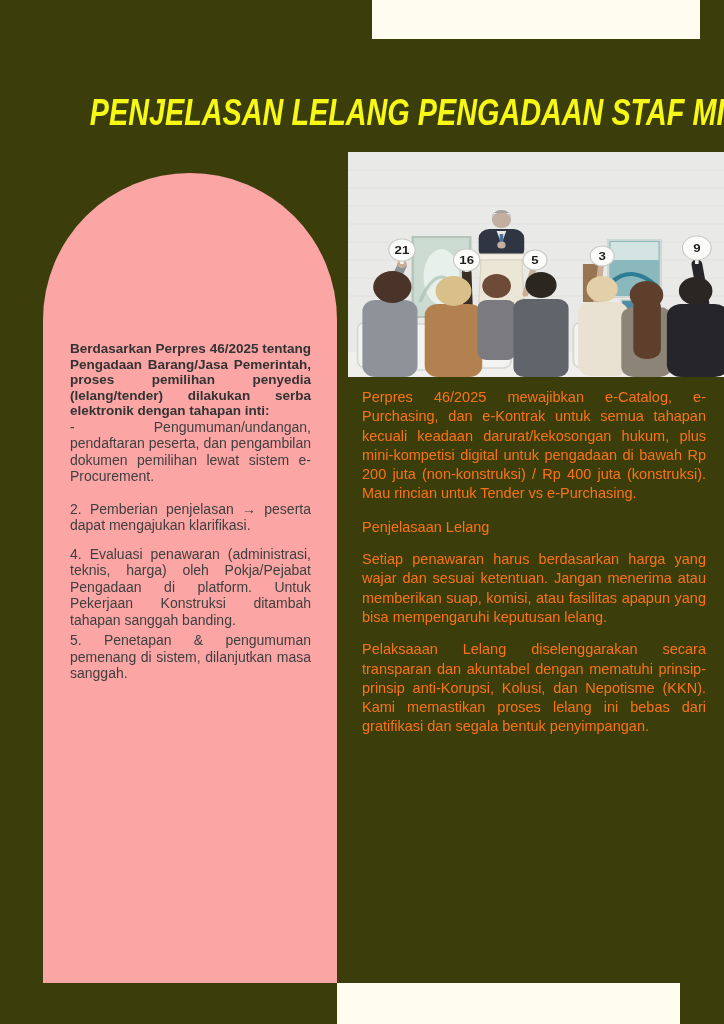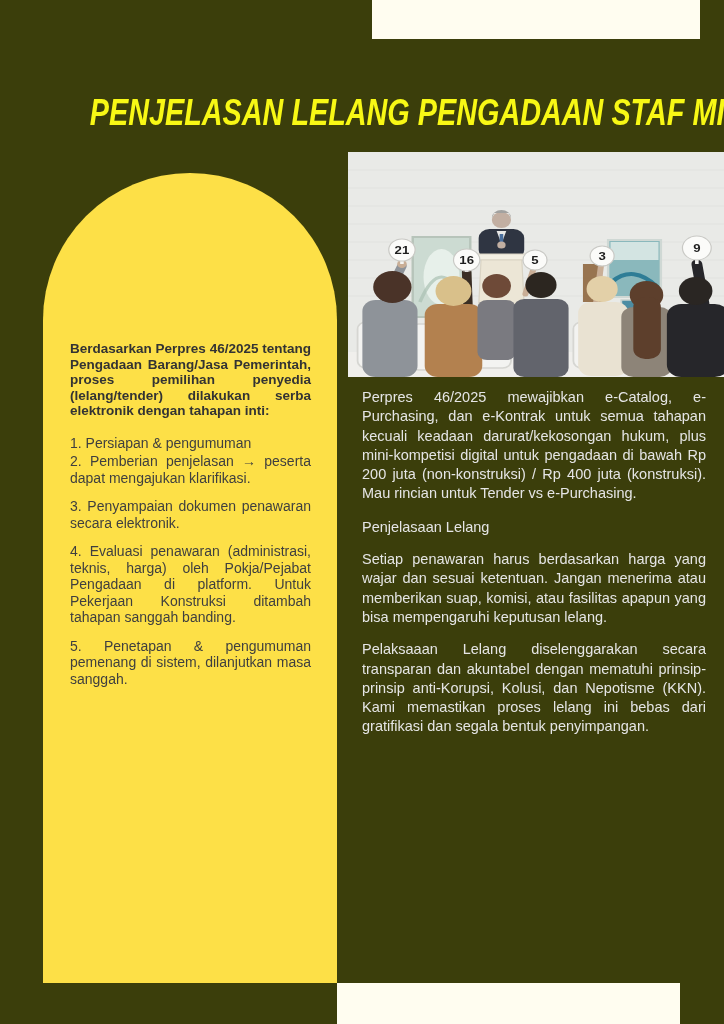--- a/index.html
+++ b/index.html
@@ -26,39 +26,39 @@
     color: #f8f815; letter-spacing: 0px;
     transform: scaleX(0.80); transform-origin: center;
   }
   .photo {
     position: absolute; left: 348px; top: 152px; width: 386px; height: 225px;
     background: #22c55e;
   }
   .photo svg { display: block; width: 100%; height: 100%; }
   .arch {
     position: absolute; left: 43px; top: 173px; width: 294px; height: 810px;
-    background: #fde047;
+    background: #fca5a5;
     border-radius: 147px 147px 0 0;
     padding: 168px 26px 0 27px;
     color: #3d3d3d;
   }
   .arch .intro {
     font-weight: bold; font-size: 13.5px; line-height: 15.5px;
     text-align: justify; color: #333333;
   }
   .arch p.step {
     font-size: 14px; line-height: 16.5px; text-align: justify; color: #3f3f3f;
   }
   .arch p.m16 { margin-top: 16px; }
   .arch p.m12 { margin-top: 12px; }
-  .arch p.m4  { margin-top: 12px; }
-  .arch p.m2  { margin-top: 2px; }
+  .arch p.m4  { margin-top: 4px; }
+  .arch p.m2  { margin-top: 16px; }
   .right-col {
     position: absolute; left: 362px; top: 388px; width: 344px;
-    color: #e5e5e5;
+    color: #f97316;
   }
   .right-col p {
     font-size: 14.5px; line-height: 19.3px; text-align: justify;
   }
   .right-col .heading {
     margin-top: 14px; text-align: left;
   }
   .right-col .para { margin-top: 13px; }
   .paddle-num {
     font-family: "Liberation Sans", sans-serif; font-size: 11px; font-weight: bold;
@@ -185,23 +185,22 @@
           <line x1="291" y1="112" x2="291" y2="108" stroke="#f5f5f3" stroke-width="3"></line>
           <circle cx="291" cy="96" r="12" fill="#fbfbf9" stroke="#c9c9c5" stroke-width="1"></circle>
           <text class="paddle-num" x="291" y="100">9</text>
         </g>
       </g>
     </svg>
   </div>
 
   <div class="arch">
     <p class="intro">Berdasarkan Perpres 46/2025 tentang Pengadaan Barang/Jasa Pemerintah, proses pemilihan penyedia (lelang/tender) dilakukan serba elektronik dengan tahapan inti:</p>
-    <p class="step m16">1. Persiapan &amp; pengumuman</p>
+    <p class="step">- Pengumuman/undangan, pendaftaran peserta, dan pengambilan dokumen pemilihan lewat sistem e-Procurement.</p>
     <p class="step m2">2. Pemberian penjelasan → peserta dapat mengajukan klarifikasi.</p>
-    <p class="step m12">3. Penyampaian dokumen penawaran secara elektronik.</p>
     <p class="step m12">4. Evaluasi penawaran (administrasi, teknis, harga) oleh Pokja/Pejabat Pengadaan di platform. Untuk Pekerjaan Konstruksi ditambah tahapan sanggah banding.</p>
     <p class="step m4">5. Penetapan &amp; pengumuman pemenang di sistem, dilanjutkan masa sanggah.</p>
   </div>
 
   <div class="right-col">
     <p>Perpres 46/2025 mewajibkan e-Catalog, e-Purchasing, dan e-Kontrak untuk semua tahapan kecuali keadaan darurat/kekosongan hukum, plus mini-kompetisi digital untuk pengadaan di bawah Rp 200 juta (non-konstruksi) / Rp 400 juta (konstruksi). Mau rincian untuk Tender vs e-Purchasing.</p>
     <p class="heading">Penjelasaan Lelang</p>
     <p class="para">Setiap penawaran harus berdasarkan harga yang wajar dan sesuai ketentuan. Jangan menerima atau memberikan suap, komisi, atau fasilitas apapun yang bisa mempengaruhi keputusan lelang.</p>
     <p class="para">Pelaksaaan Lelang diselenggarakan secara transparan dan akuntabel dengan mematuhi prinsip-prinsip anti-Korupsi, Kolusi, dan Nepotisme (KKN). Kami memastikan proses lelang ini bebas dari gratifikasi dan segala bentuk penyimpangan.</p>
   </div>

